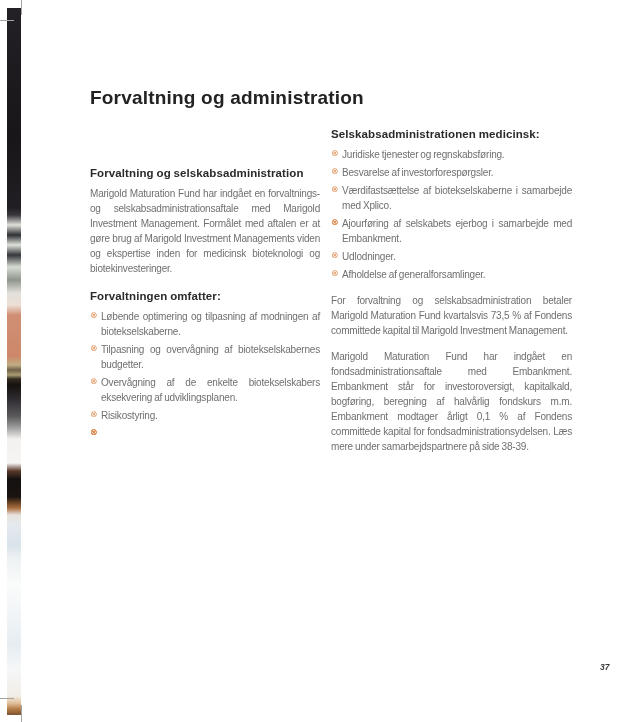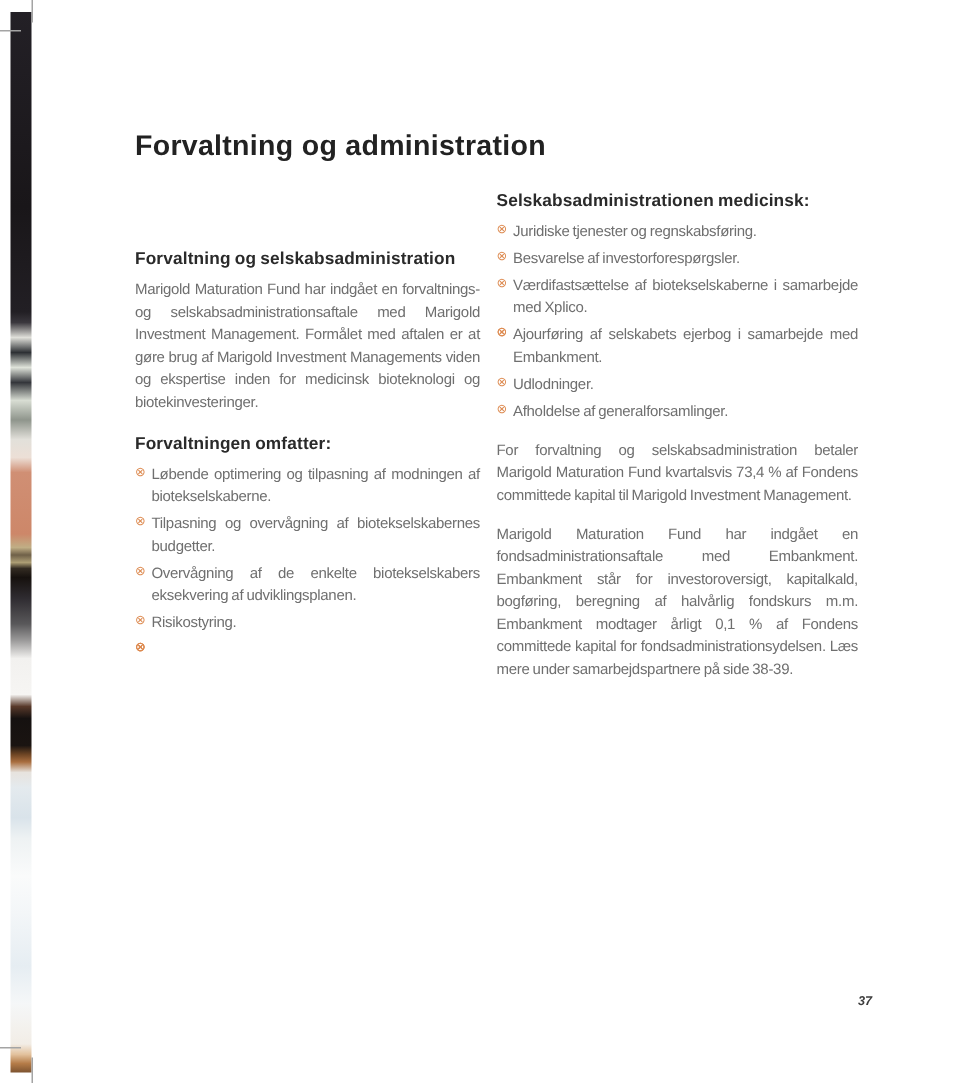--- a/index.html
+++ b/index.html
@@ -93,21 +93,21 @@
     position: absolute;
     left: 0; top: 2px;
     font-family: "DejaVu Sans", sans-serif;
     font-size: 8.5px;
     line-height: 1;
     color: #dd8a50;
     letter-spacing: 0;
   }
   .pageno {
     position: absolute;
-    left: 572px; top: 662px;
+    left: 600px; top: 662px;
     font-size: 8.5px;
     font-style: italic;
     font-weight: 700;
     color: #3d3d3d;
   }
 </style>
 </head>
 <body>
 
 <div class="page">
@@ -149,21 +149,21 @@
         <ul>
           <li><span class="bi">⊗</span><span>Juridiske tjenester og regnskabsføring.</span></li>
           <li><span class="bi">⊗</span><span>Besvarelse af investorforespørgsler.</span></li>
           <li><span class="bi">⊗</span><span>Værdifastsættelse af biotekselskaberne i samarbejde med Xplico.</span></li>
           <li><span class="bi">⊗</span></li>
           <li><span class="bi">⊗</span><span>Ajourføring af selskabets ejerbog i samarbejde med Embankment.</span></li>
           <li><span class="bi">⊗</span><span>Udlodninger.</span></li>
           <li><span class="bi">⊗</span><span>Afholdelse af generalforsamlinger.</span></li>
         </ul>
 
-        <p style="margin-top:11px">For forvaltning og selskabsadministration betaler Marigold Maturation Fund kvartalsvis 73,4 % af Fondens committede kapital til Marigold Investment Management.</p>
+        <p style="margin-top:11px">For forvaltning og selskabsadministration betaler Marigold Maturation Fund kvartalsvis 73,5 % af Fondens committede kapital til Marigold Investment Management.</p>
 
         <p>Marigold Maturation Fund har indgået en fondsadministrationsaftale med Embankment. Embankment står for investoroversigt, kapitalkald, bogføring, beregning af halvårlig fondskurs m.m. Embankment modtager årligt 0,1 % af Fondens committede kapital for fondsadministrationsydelsen. Læs mere under samarbejdspartnere på side 38-39.</p>
       </div>
 
     </div>
   </div>
 
   <div class="pageno">37</div>
 
 </div>

